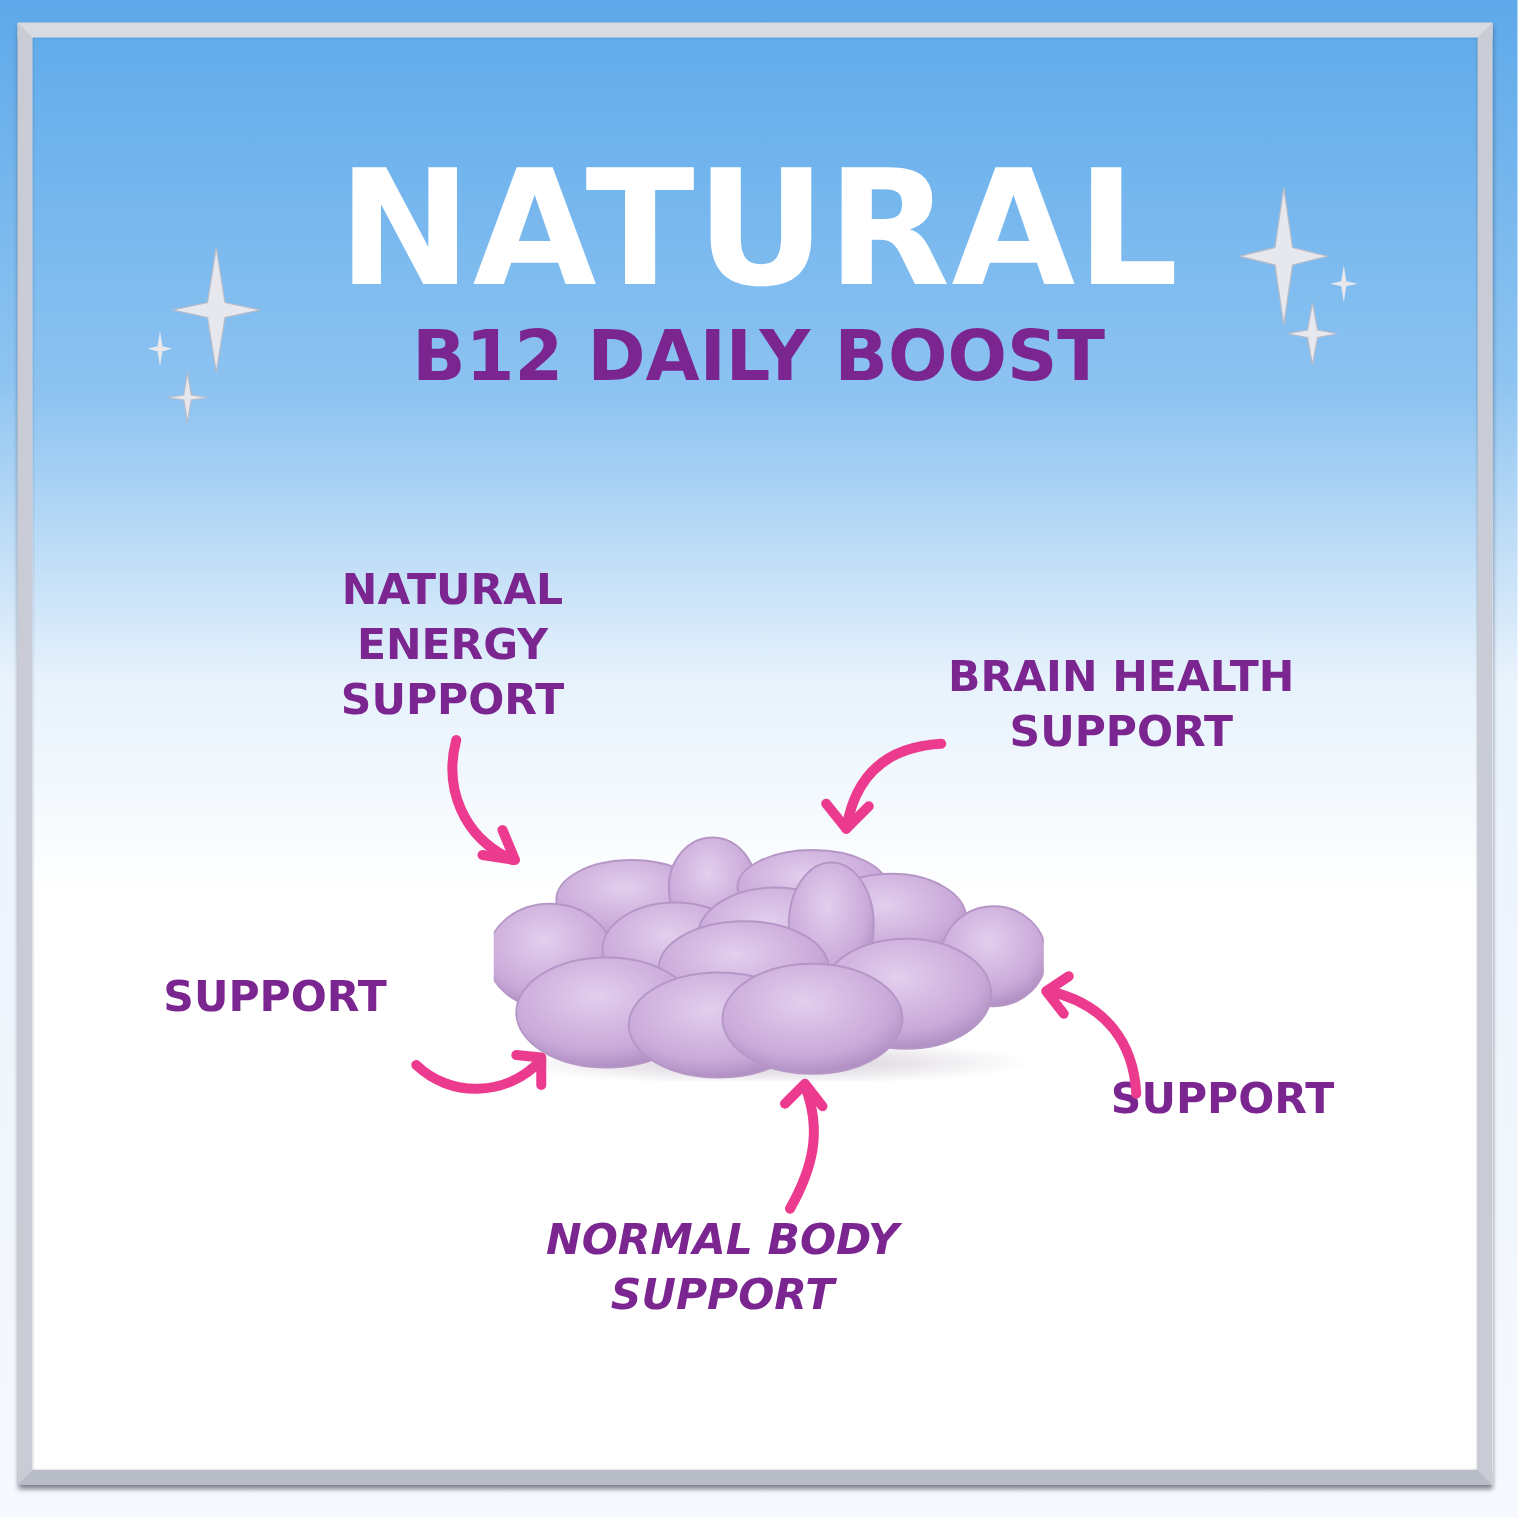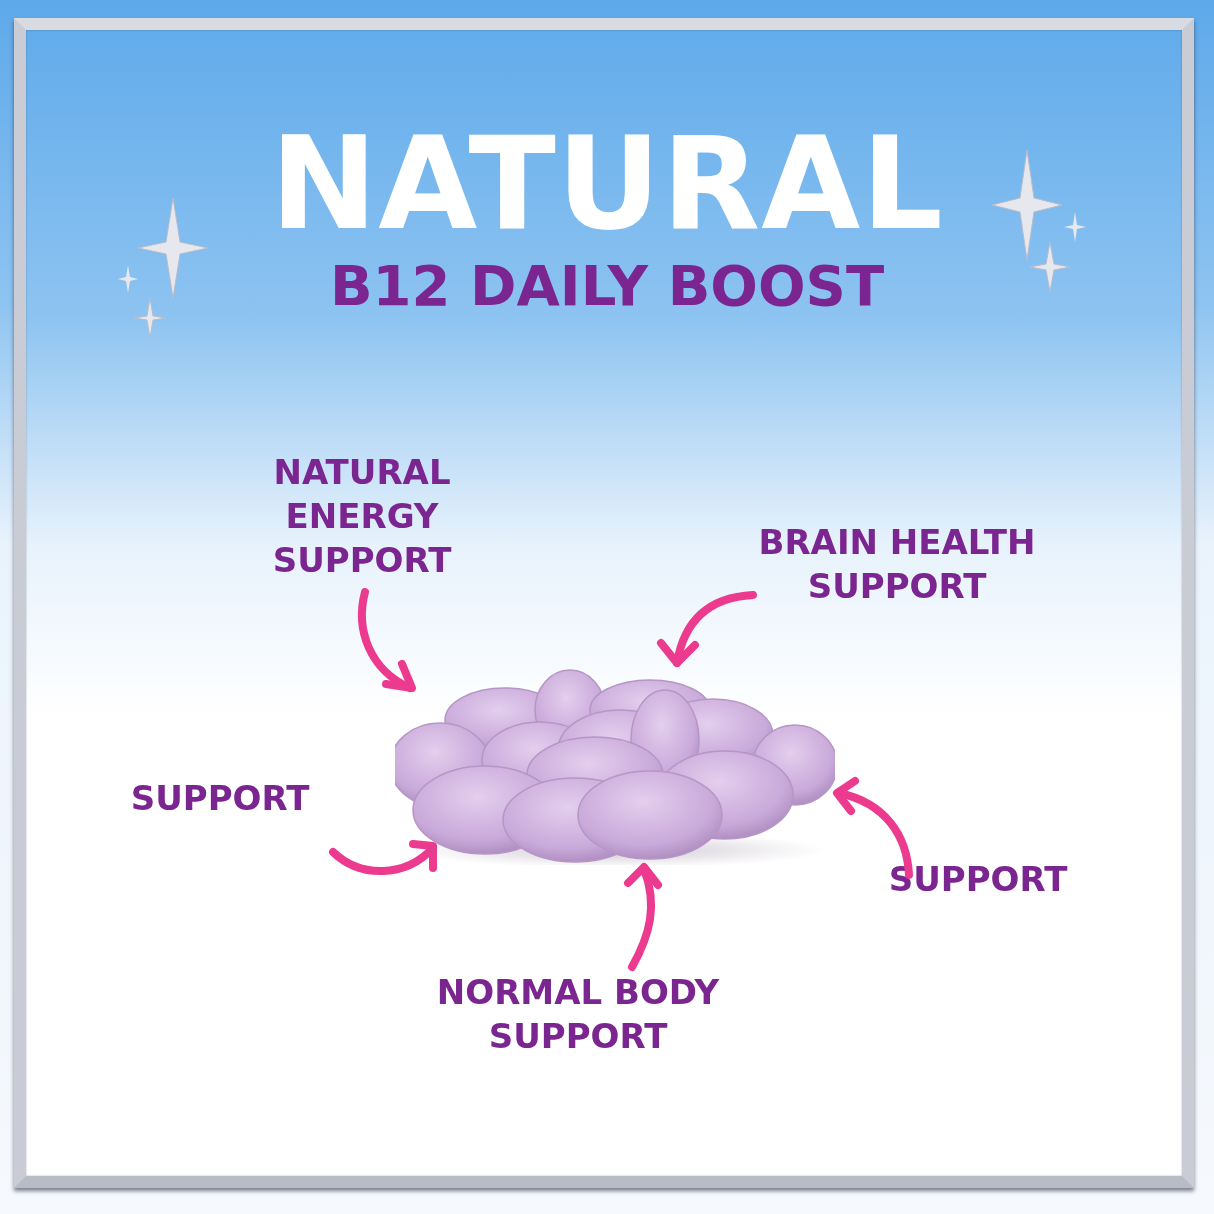--- a/index.html
+++ b/index.html
@@ -69,21 +69,21 @@
 <div class="label" style="left:722px;top:488px;width:350px;margin-top:32px;">
   <span>BRAIN HEALTH</span>
   <span>SUPPORT</span>
 </div>
 <div class="label" style="left:100px;top:776px;width:240px;">
   <span>SUPPORT</span>
 </div>
 <div class="label" style="left:860px;top:857px;width:236px;">
   <span>SUPPORT</span>
 </div>
-<div class="label" style="left:400px;top:970px;width:356px;">
+<div class="label" style="left:400px;top:970px;width:356px;font-style:italic;">
   <span>NORMAL BODY</span>
   <span>SUPPORT</span>
 </div>
 
 <svg class="arrow" style="left:340px;top:580px" width="100" height="120" viewBox="0 0 100 120">
   <path d="M25 12 C15 50 30 90 70 108" fill="none" stroke="#ec3b8e" stroke-width="8" stroke-linecap="round"></path>
   <path d="M46 104 L72 108 L62 84" fill="none" stroke="#ec3b8e" stroke-width="8" stroke-linecap="round" stroke-linejoin="round"></path>
 </svg>
 <svg class="arrow" style="left:655px;top:585px" width="110" height="90" viewBox="0 0 110 90">
   <path d="M98 10 C60 12 30 30 22 78" fill="none" stroke="#ec3b8e" stroke-width="8" stroke-linecap="round"></path>

